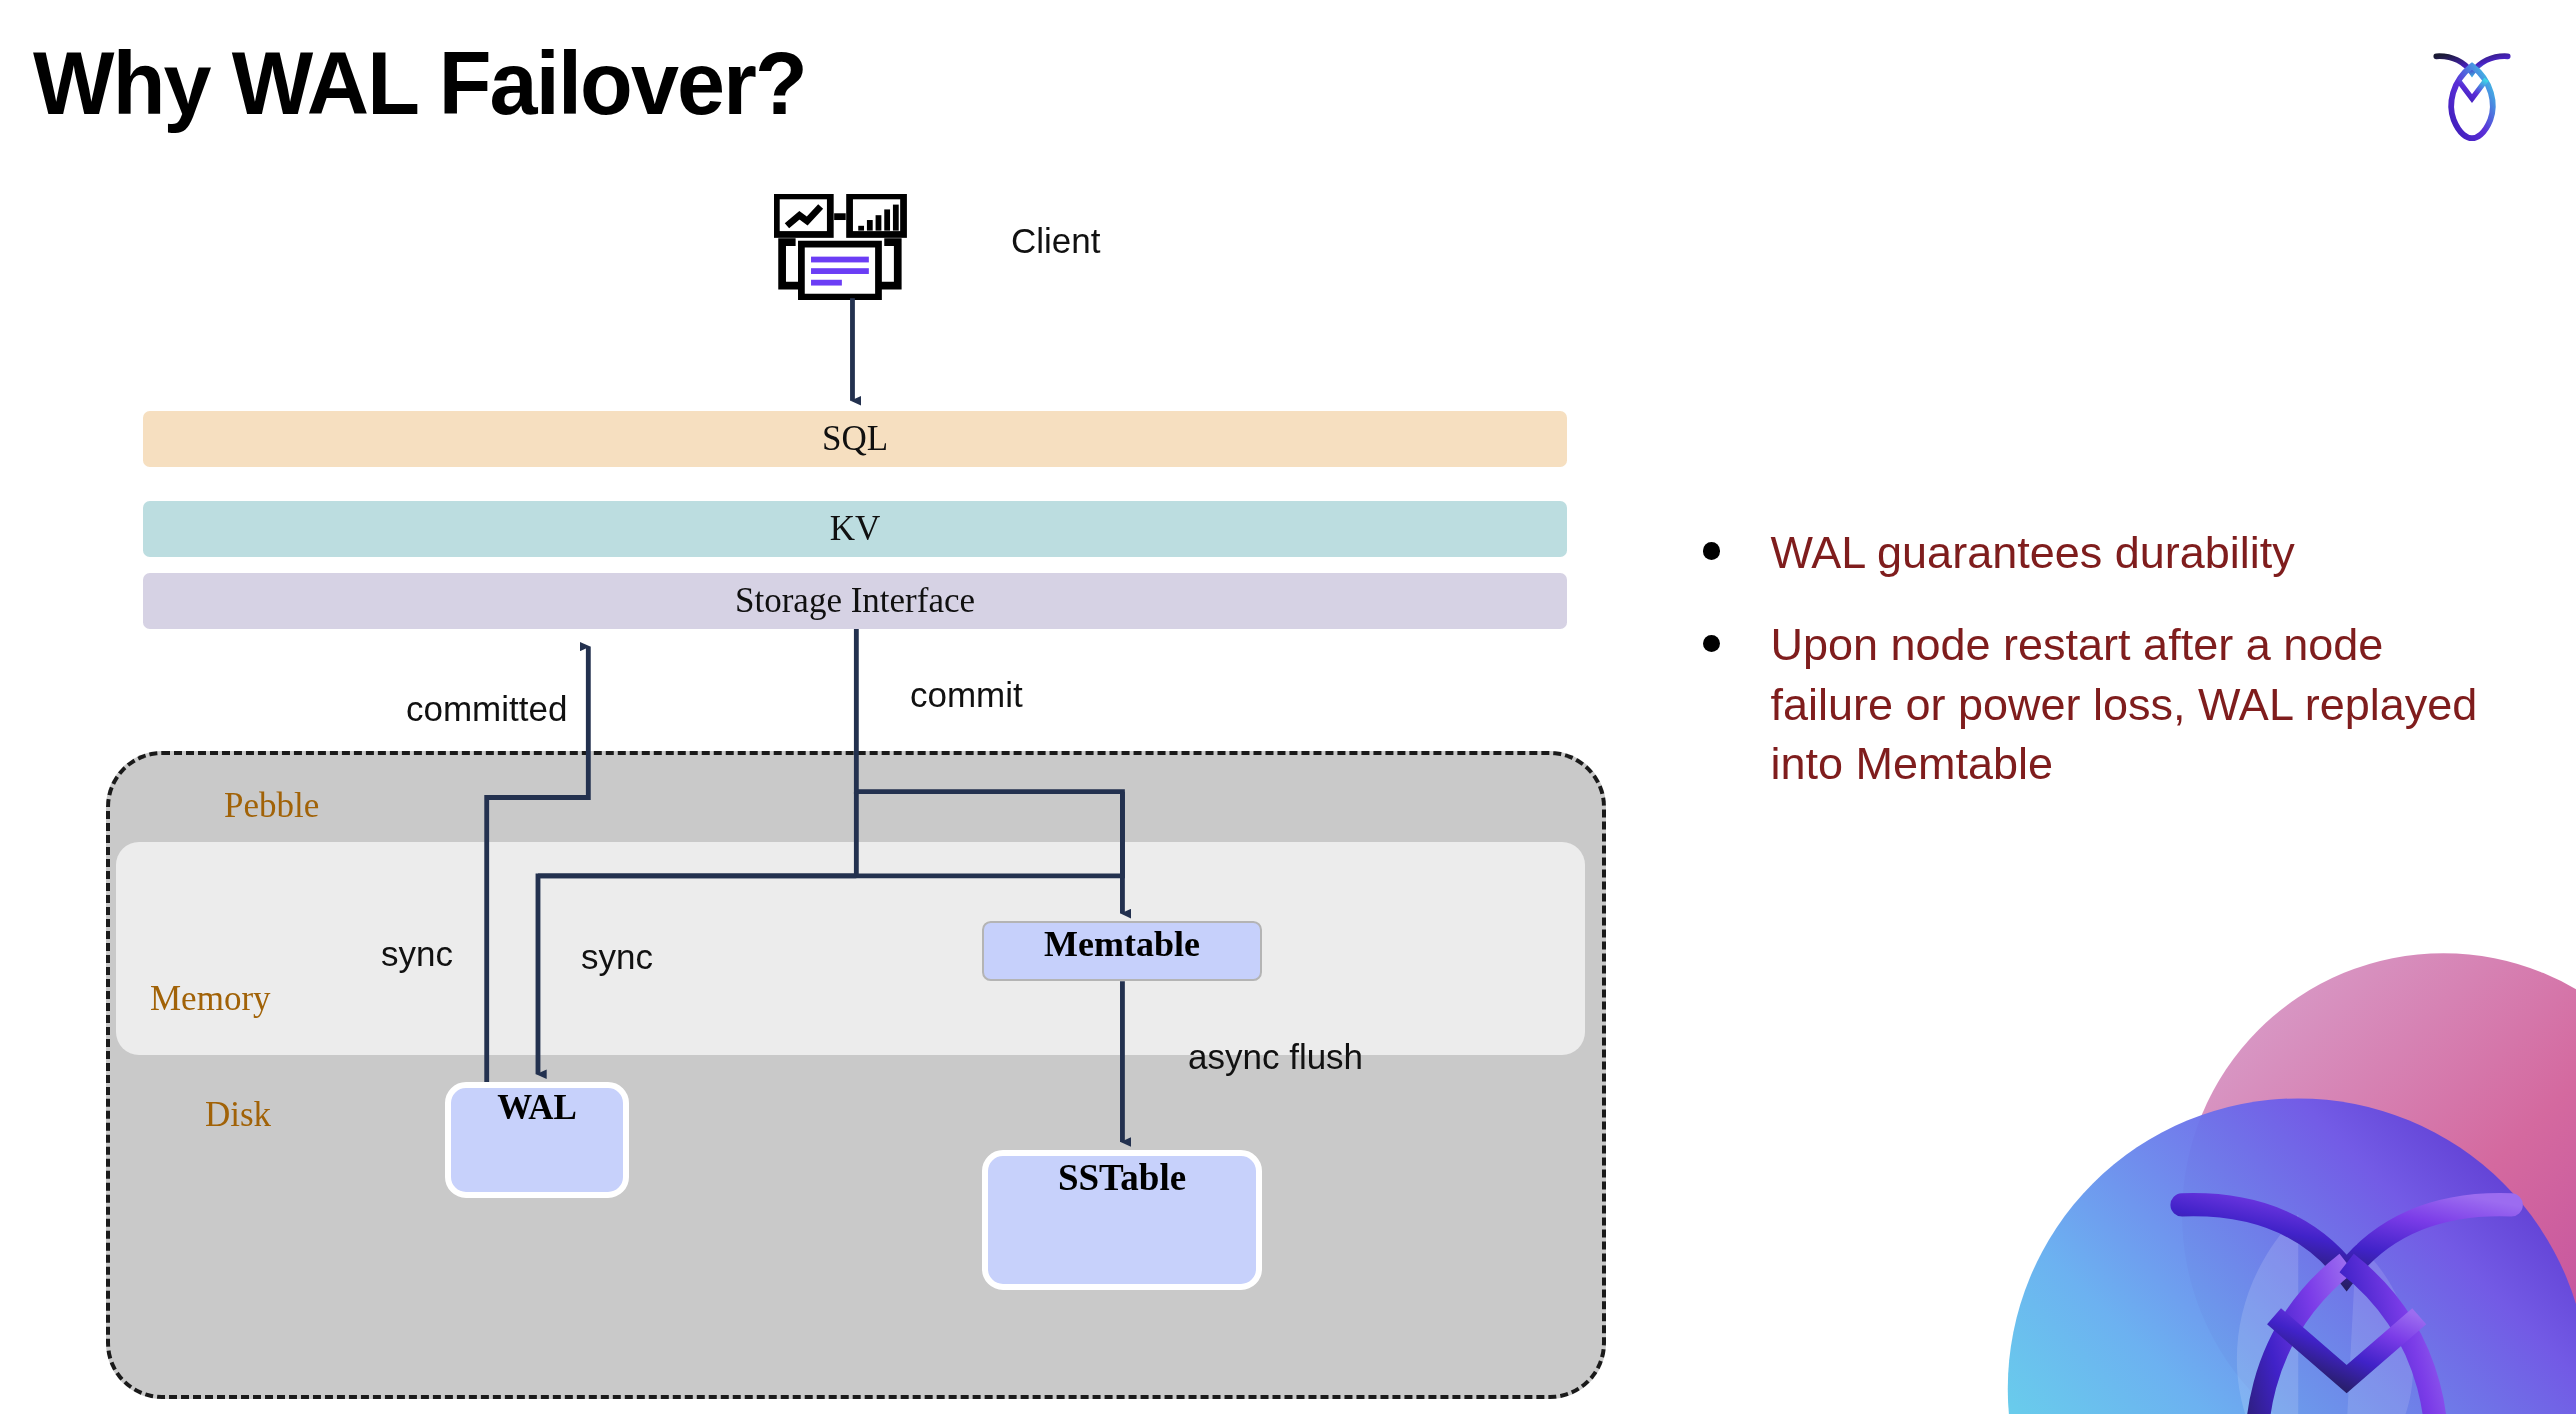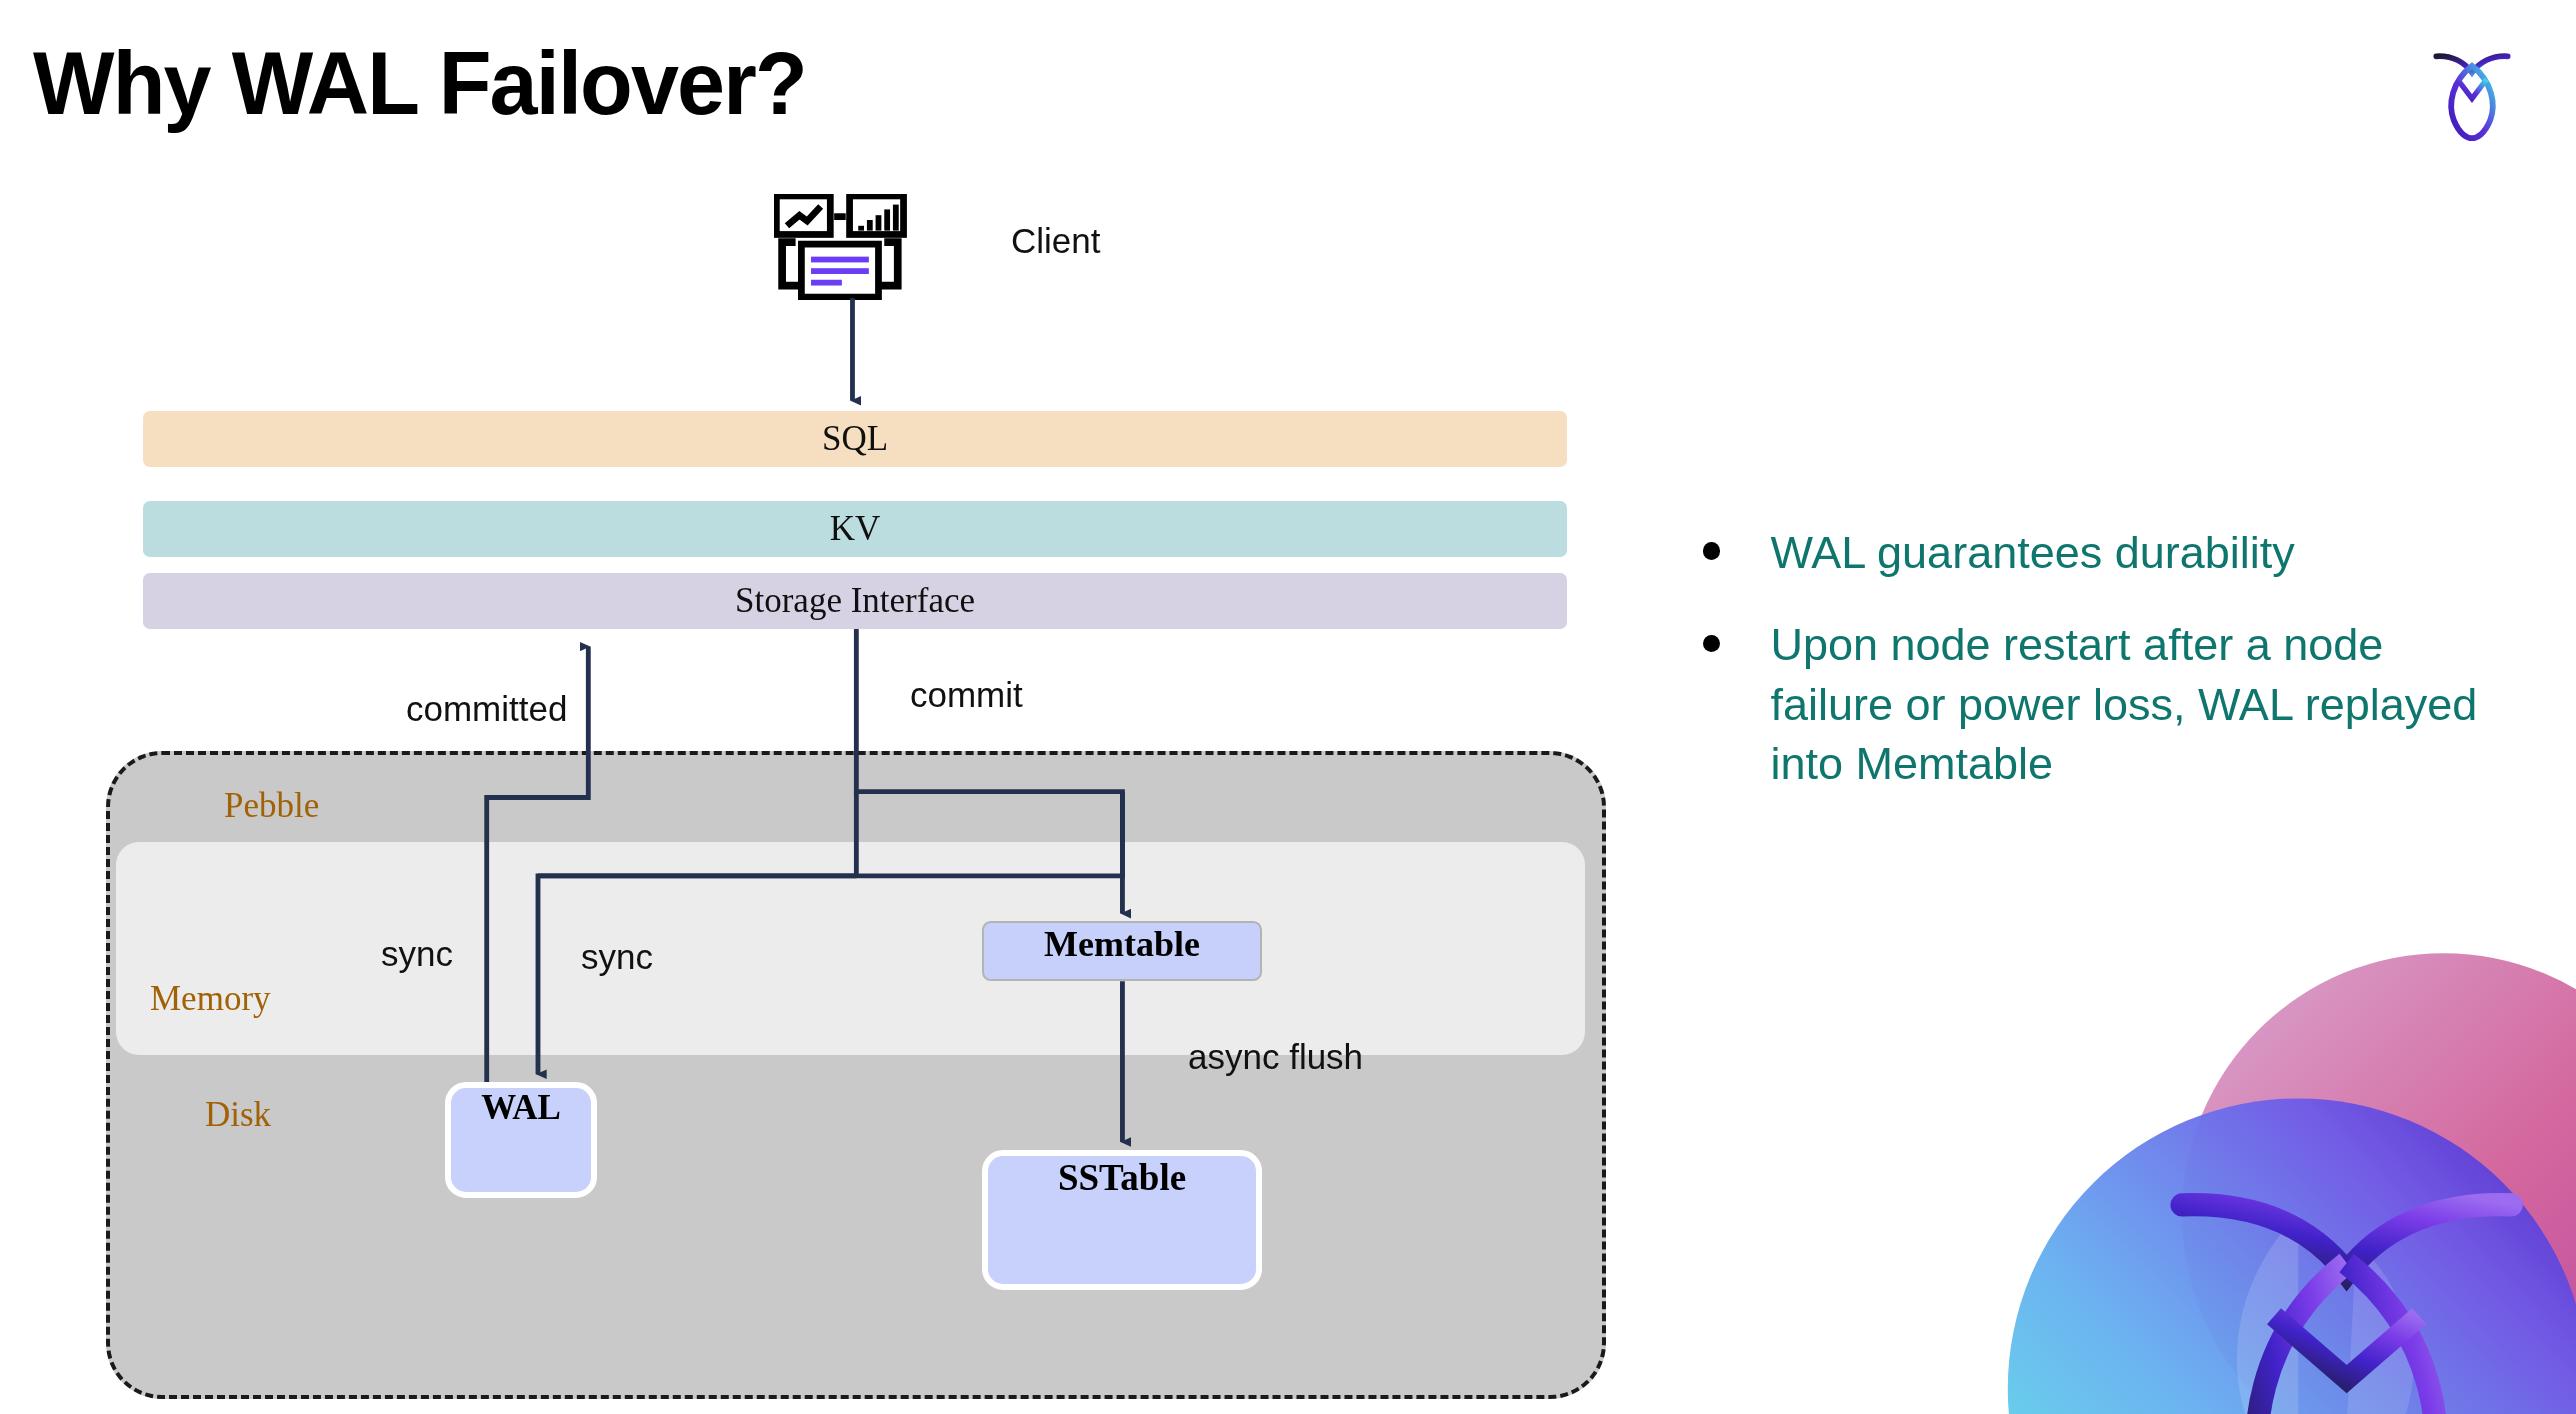--- a/index.html
+++ b/index.html
@@ -88,21 +88,21 @@
     font-weight:bold;
     color:#000;
     box-sizing:border-box;
   }
   #node-memtable{
     left:982px;top:921px;width:280px;height:60px;
     background:#c6d0fb;border:2.9px solid #b4b4b4;border-radius:8.7px;
     font-size:36px;
   }
   #node-wal{
-    left:445px;top:1082px;width:152px;height:116px;
+    left:445px;top:1082px;width:184px;height:116px;
     background:#c7d1fb;border:6.8px solid #ffffff;border-radius:21px;
     font-size:35px;
   }
   #node-sstable{
     left:982px;top:1150px;width:280px;height:140px;
     background:#c7d1fb;border:6.8px solid #ffffff;border-radius:21px;
     font-size:37px;
   }
 
   
@@ -120,21 +120,21 @@
 
   
   #bullets{position:absolute;left:1703px;top:523px;width:794px;}
   .bullet-row{display:flex;align-items:flex-start;margin-bottom:33px;}
   .bullet-dot{
     flex:0 0 auto;width:17.4px;height:17.4px;border-radius:50%;
     background:#000;margin-right:50px;margin-top:19.4px;
   }
   .bullet-text{
     font-family:"Liberation Sans", sans-serif;
-    font-size:45px;line-height:1.32;color:#0f766e;
+    font-size:45px;line-height:1.32;color:#7f1d1d;
   }
 </style>
 </head>
 <body style="background: rgb(255, 255, 255);">
 
 <div class="slide">
 
   <div id="slide-title">Why WAL Failover?</div>
 
   <svg id="brand-logo" viewBox="0 0 110 110">

